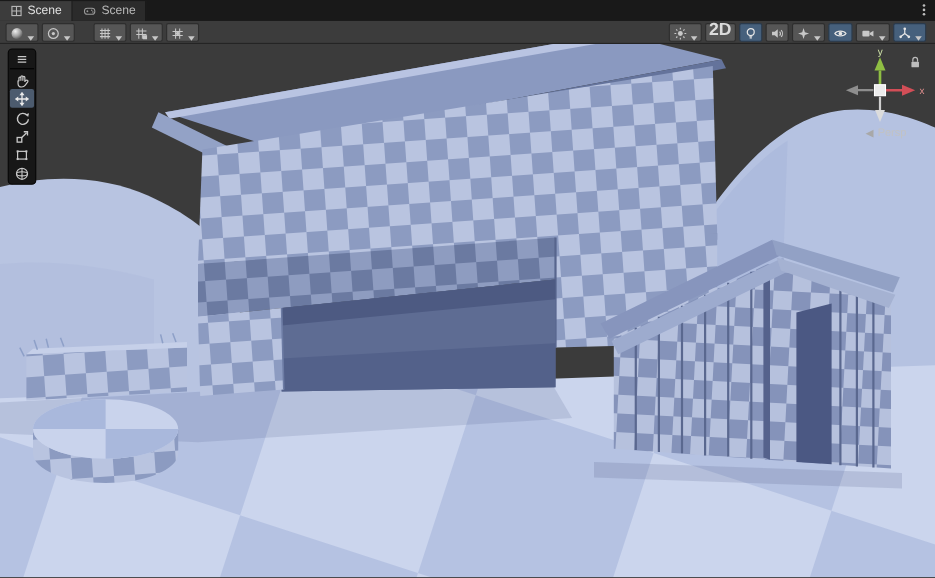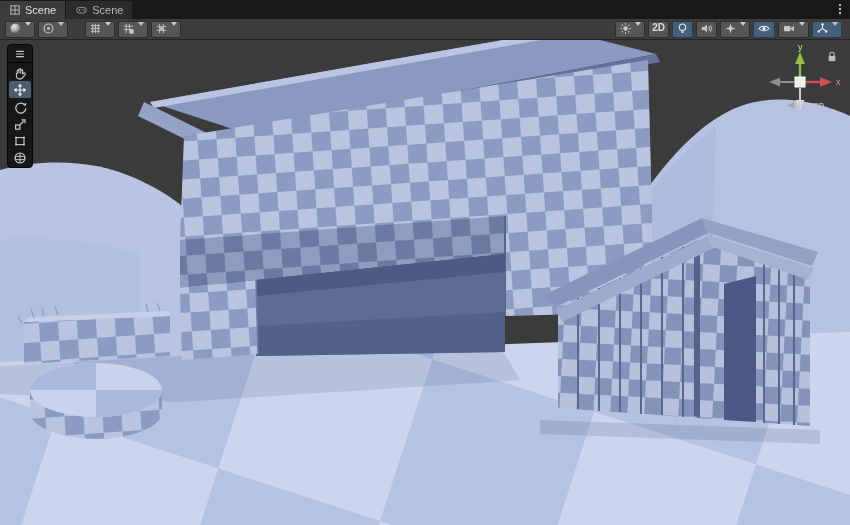--- a/index.html
+++ b/index.html
@@ -11,42 +11,42 @@
   .tabbar { height:19px; background:#191919; display:flex; align-items:flex-end; position:relative; flex:0 0 auto; }
   .tab { height:18px; display:flex; align-items:center; gap:4px; padding:0 9px; font-size:11px;
          color:#b8b8b8; background:#2b2b2b; border-right:1px solid #161616; cursor:default; }
   .tab.active { background:#3c3c3c; color:#e0e0e0; }
   .kebab { position:absolute; right:3px; top:2px; width:14px; height:14px; }
 
   
   .toolbar { height:21px; background:#3c3c3c; border-bottom:1px solid #242424;
              display:flex; align-items:center; padding:0 5px; flex:0 0 auto; }
   .tbtn { height:17px; background:#565656; border:1px solid #2e2e2e; border-radius:2px;
-          display:flex; align-items:flex-start; padding:0 3px; gap:3px; margin-right:3px;
-          color:#dcdcdc; font-size:10px; font-weight:bold; }
+          display:flex; align-items:flex-end; padding:0 3px; gap:3px; margin-right:3px;
+          color:#dcdcdc; font-size:16px; font-weight:bold; }
   .tbtn.active { background:#46607c; border-color:#2a3a4c; }
   .caret { width:0; height:0; border-left:3px solid transparent; border-right:3px solid transparent;
            border-top:4px solid #c8c8c8; }
   .group-gap { width:14px; }
   .spacer { flex:1; }
 
   
   .viewport { position:relative; width:850px; height:485px; flex:0 0 auto; }
   .viewport > svg.scene { position:absolute; left:0; top:0; }
 
   
   .toolstrip { position:absolute; left:7px; top:4px; width:26px; background:#171717;
                border:1px solid #060606; border-radius:4px; padding:1px; display:flex; flex-direction:column; }
   .tool { width:22px; height:17px; display:flex; align-items:center; justify-content:center; border-radius:2px; }
   .tool.handle { border-bottom:1px solid #000; border-radius:0; margin-bottom:1px; }
   .tool.active { background:#4c5b6e; }
 
   
   .gizmo-box { position:absolute; right:6px; top:2px; width:84px; height:96px; }
-  .persp { position:absolute; right:26px; top:60px; display:flex; align-items:center; gap:3px;
+  .persp { position:absolute; right:26px; top:76px; display:flex; align-items:center; gap:3px;
            color:#c2c2c2; font-size:10px; }
   .lock { position:absolute; right:12px; top:10px; }
 
   svg { display:block; }
   text { font-family:"Liberation Sans", sans-serif; }
 </style>
 </head>
 <body>
 
 <div class="app">

